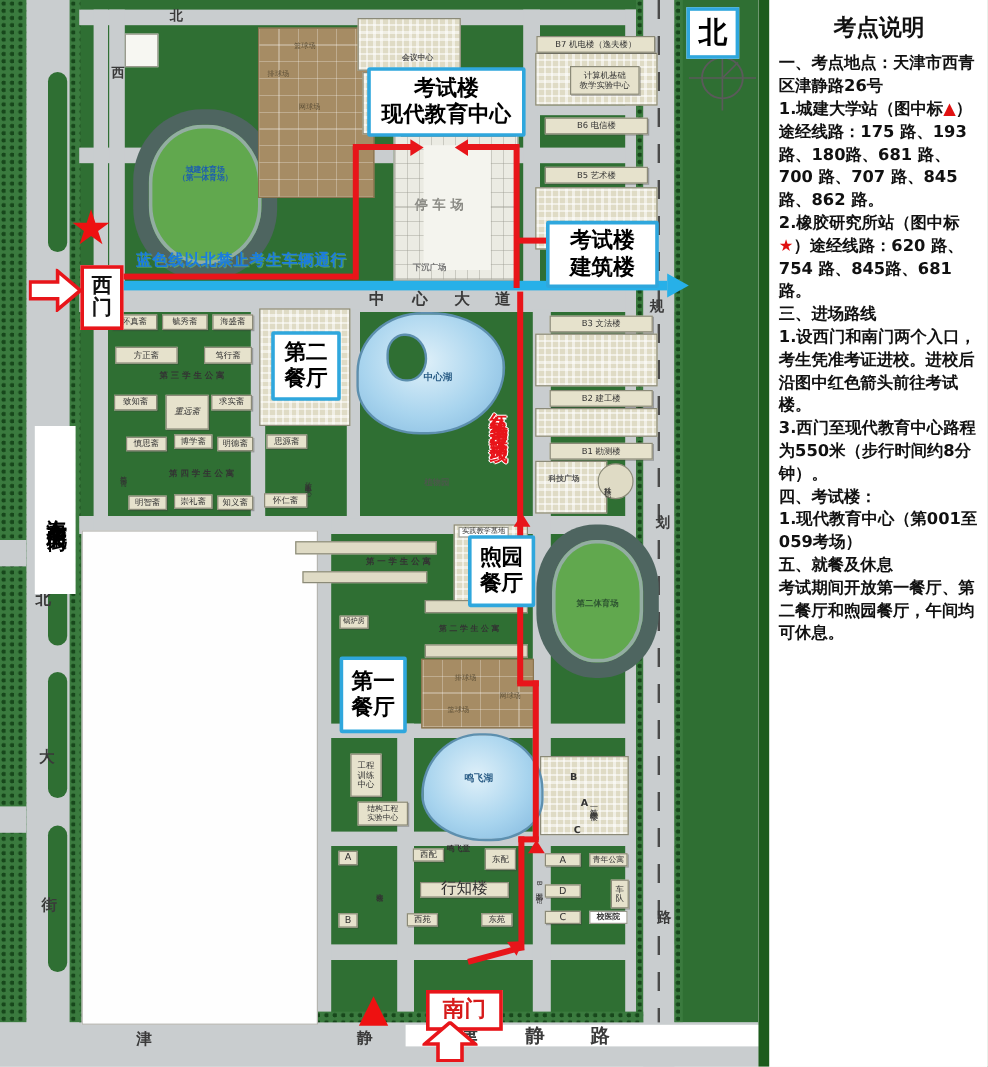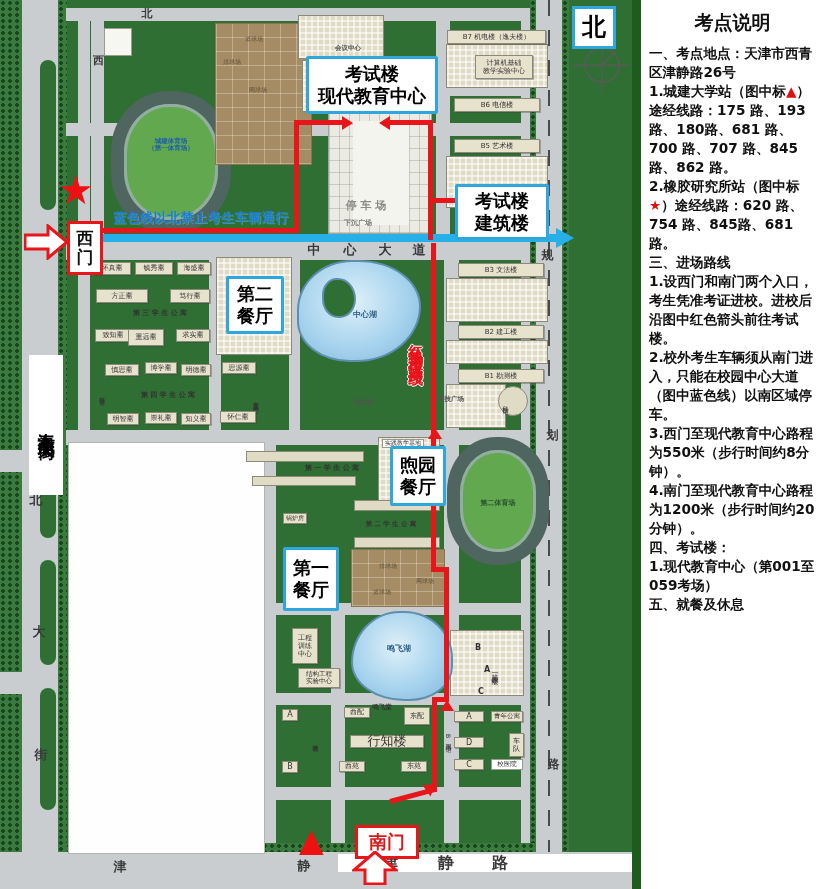--- a/index.html
+++ b/index.html
@@ -190,30 +190,30 @@
         <div class="mi gate" style="left: 355px; top: 825px; width: 58px; height: 28px; font-size: 18px; color: rgb(214, 26, 26);">南门</div>
         <div class="mi north" style="left: 572px; top: 6px; width: 38px; height: 37px; font-size: 24px;">北</div>
         <div class="mi bar" style="left: 447px; top: 30px; width: 99px; height: 14px; font-size: 7px;">B7 机电楼（逸夫楼）</div>
         <div class="mi bar" style="left: 475px; top: 55px; width: 58px; height: 24px; font-size: 7px;">计算机基础
 教学实验中心</div>
         <div class="mi bar" style="left: 454px; top: 98px; width: 86px; height: 14px; font-size: 7px;">B6 电信楼</div>
         <div class="mi bar" style="left: 454px; top: 139px; width: 86px; height: 14px; font-size: 7px;">B5 艺术楼</div>
         <div class="mi bar" style="left: 458px; top: 263px; width: 86px; height: 14px; font-size: 7px;">B3 文法楼</div>
         <div class="mi bar" style="left: 458px; top: 325px; width: 86px; height: 14px; font-size: 7px;">B2 建工楼</div>
         <div class="mi bar" style="left: 458px; top: 369px; width: 86px; height: 14px; font-size: 7px;">B1 勘测楼</div>
-        <div class="mi lbl" style="left: 428px; top: 395px; width: 46px; height: 9px; font-size: 6.5px; color: rgb(85, 85, 85);">科技广场</div>
+        <div class="mi lbl" style="left: 447px; top: 395px; width: 46px; height: 9px; font-size: 6.5px; color: rgb(85, 85, 85);">科技广场</div>
         <div class="mi vlbl" style="left: 500px; top: 387px; width: 10px; height: 30px; font-size: 6px;">科技馆</div>
         <div class="mi bar" style="left: 93px; top: 262px; width: 38px; height: 13px; font-size: 7px;">怀真斋</div>
         <div class="mi bar" style="left: 135px; top: 262px; width: 38px; height: 13px; font-size: 7px;">毓秀斋</div>
         <div class="mi bar" style="left: 177px; top: 262px; width: 34px; height: 13px; font-size: 7px;">海盛斋</div>
         <div class="mi bar" style="left: 96px; top: 289px; width: 52px; height: 14px; font-size: 7px;">方正斋</div>
         <div class="mi bar" style="left: 170px; top: 289px; width: 40px; height: 14px; font-size: 7px;">笃行斋</div>
         <div class="mi lbl" style="left: 120px; top: 308px; width: 80px; height: 10px; font-size: 7px;">第 三 学 生 公 寓</div>
         <div class="mi bar" style="left: 95px; top: 329px; width: 36px; height: 13px; font-size: 7px;">致知斋</div>
-        <div class="mi bar" style="left: 128px; top: 329px; width: 36px; height: 17px; font-size: 7px;">重远斋</div>
+        <div class="mi bar" style="left: 138px; top: 329px; width: 36px; height: 29px; font-size: 7px; font-style: italic;">重远斋</div>
         <div class="mi bar" style="left: 176px; top: 329px; width: 34px; height: 13px; font-size: 7px;">求实斋</div>
         <div class="mi bar" style="left: 105px; top: 364px; width: 34px; height: 12px; font-size: 7px;">慎思斋</div>
         <div class="mi bar" style="left: 145px; top: 362px; width: 32px; height: 12px; font-size: 7px;">博学斋</div>
         <div class="mi bar" style="left: 181px; top: 364px; width: 30px; height: 12px; font-size: 7px;">明德斋</div>
         <div class="mi bar" style="left: 222px; top: 362px; width: 34px; height: 12px; font-size: 7px;">思源斋</div>
         <div class="mi vlbl" style="left: 96px; top: 378px; width: 11px; height: 30px; font-size: 6px;">笃信斋</div>
         <div class="mi lbl" style="left: 128px; top: 390px; width: 80px; height: 10px; font-size: 7px;">第 四 学 生 公 寓</div>
         <div class="mi vlbl" style="left: 250px; top: 379px; width: 11px; height: 42px; font-size: 6px;">学生服务中心</div>
         <div class="mi bar" style="left: 107px; top: 413px; width: 32px; height: 12px; font-size: 7px;">明智斋</div>
         <div class="mi bar" style="left: 145px; top: 412px; width: 32px; height: 12px; font-size: 7px;">崇礼斋</div>
@@ -244,32 +244,32 @@
         <div class="mi lbl" style="left: 472px; top: 643px; width: 12px; height: 9px; font-size: 8px;">B</div>
         <div class="mi lbl" style="left: 481px; top: 665px; width: 12px; height: 9px; font-size: 8px;">A</div>
         <div class="mi lbl" style="left: 475px; top: 687px; width: 12px; height: 9px; font-size: 8px;">C</div>
         <div class="mi bar" style="left: 454px; top: 711px; width: 30px; height: 11px; font-size: 8px;">A</div>
         <div class="mi bar" style="left: 454px; top: 737px; width: 30px; height: 11px; font-size: 8px;">D</div>
         <div class="mi bar" style="left: 454px; top: 759px; width: 30px; height: 11px; font-size: 8px;">C</div>
         <div class="mi vlbl" style="left: 443px; top: 718px; width: 10px; height: 40px; font-size: 6px;">B图书馆</div>
         <div class="mi bar" style="left: 491px; top: 711px; width: 32px; height: 11px; font-size: 6.5px;">青年公寓</div>
         <div class="mi bar" style="left: 509px; top: 733px; width: 15px; height: 24px; font-size: 7px;">车
 队</div>
-        <div class="mi wlbl" style="left: 491px; top: 759px; width: 32px; height: 11px; font-size: 6.5px;">校医院</div>
+        <div class="mi wlbl" style="left: 491px; top: 759px; width: 32px; height: 11px; font-size: 6.5px; font-weight: bold;">校医院</div>
         <div class="mi lbl" style="left: 136px; top: 136px; width: 70px; height: 18px; font-size: 6.5px; color: rgb(29, 95, 174);">城建体育场
 （第一体育场）</div>
         <div class="mi lbl" style="left: 462px; top: 498px; width: 72px; height: 10px; font-size: 7px; color: rgb(46, 85, 49);">第二体育场</div>
         <div class="mi court-lbl" style="left: 242px; top: 35px; width: 24px; height: 8px; font-size: 6px;">篮球场</div>
         <div class="mi court-lbl" style="left: 220px; top: 58px; width: 24px; height: 8px; font-size: 6px;">排球场</div>
         <div class="mi court-lbl" style="left: 246px; top: 86px; width: 24px; height: 8px; font-size: 6px;">网球场</div>
         <div class="mi court-lbl" style="left: 376px; top: 562px; width: 24px; height: 8px; font-size: 6px;">排球场</div>
         <div class="mi court-lbl" style="left: 413px; top: 577px; width: 24px; height: 8px; font-size: 6px;">网球场</div>
         <div class="mi court-lbl" style="left: 370px; top: 588px; width: 24px; height: 8px; font-size: 6px;">篮球场</div>
         <div class="mi lbl" style="left: 330px; top: 44px; width: 36px; height: 9px; font-size: 6.5px; color: rgb(85, 85, 85);">会议中心</div>
-        <div class="mi lbl" style="left: 342px; top: 164px; width: 48px; height: 14px; font-size: 11px; color: rgb(139, 139, 133); margin-top: 35px;">停 车 场</div>
+        <div class="mi lbl" style="left: 342px; top: 164px; width: 48px; height: 14px; font-size: 11px; color: rgb(139, 139, 133);">停 车 场</div>
         <div class="mi lbl" style="left: 338px; top: 219px; width: 40px; height: 9px; font-size: 7px; color: rgb(119, 119, 119);">下沉广场</div>
         <div class="mi vstreet" style="left: 29px; top: 355px; width: 34px; height: 140px; font-size: 17px;">海泰南北大街</div>
         <div class="mi rchar" style="left: 28px; top: 492px; width: 16px; height: 16px; font-size: 13px;">北</div>
         <div class="mi rchar" style="left: 31px; top: 624px; width: 16px; height: 16px; font-size: 13px;">大</div>
         <div class="mi rchar" style="left: 33px; top: 747px; width: 16px; height: 16px; font-size: 13px;">街</div>
         <div class="mi rchar" style="left: 140px; top: 8px; width: 14px; height: 13px; font-size: 11px;">北</div>
         <div class="mi rchar" style="left: 92px; top: 55px; width: 13px; height: 13px; font-size: 11px;">西</div>
         <div class="mi rchar xb" style="left: 306px; top: 243px; width: 16px; height: 15px; font-size: 13px;">中</div>
         <div class="mi rchar xb" style="left: 342px; top: 243px; width: 16px; height: 15px; font-size: 13px;">心</div>
         <div class="mi rchar xb" style="left: 377px; top: 243px; width: 16px; height: 15px; font-size: 13px;">大</div>
@@ -290,23 +290,22 @@
   <div id="panel">
     <div id="panel-strip"></div>
     <div id="panel-body">
       <div id="panel-title">考点说明</div>
       <div id="panel-paragraphs">
           <p><span>一、考点地点：天津市西青区津静路26号</span></p>
           <p><span>1.城建大学站（图中标</span><span class="seg-red">▲</span><span>）途经线路：175 路、193 路、180路、681 路、700 路、707 路、845 路、862 路。</span></p>
           <p><span>2.橡胶研究所站（图中标</span><span class="seg-red">★</span><span>）途经线路：620 路、754 路、845路、681路。</span></p>
           <p><span>三、进场路线</span></p>
           <p><span>1.设西门和南门两个入口，考生凭准考证进校。进校后沿图中红色箭头前往考试楼。</span></p>
-          <p><span>2.校外考生车辆须从南门进入，只能在校园中心大道（图中蓝色线）以南区域停车。</span></p>
           <p><span>3.西门至现代教育中心路程为550米（步行时间约8分钟）。</span></p>
-          <p><span>4.南门至现代教育中心路程为1200米（步行时间约20分钟）。</span></p>
           <p><span>四、考试楼：</span></p>
           <p><span>1.现代教育中心（第001至059考场）</span></p>
           <p><span>五、就餐及休息</span></p>
+          <p><span>考试期间开放第一餐厅、第二餐厅和煦园餐厅，午间均可休息。</span></p>
         </div>
     </div>
   </div>
 
 </div>
 
 </body></html>

